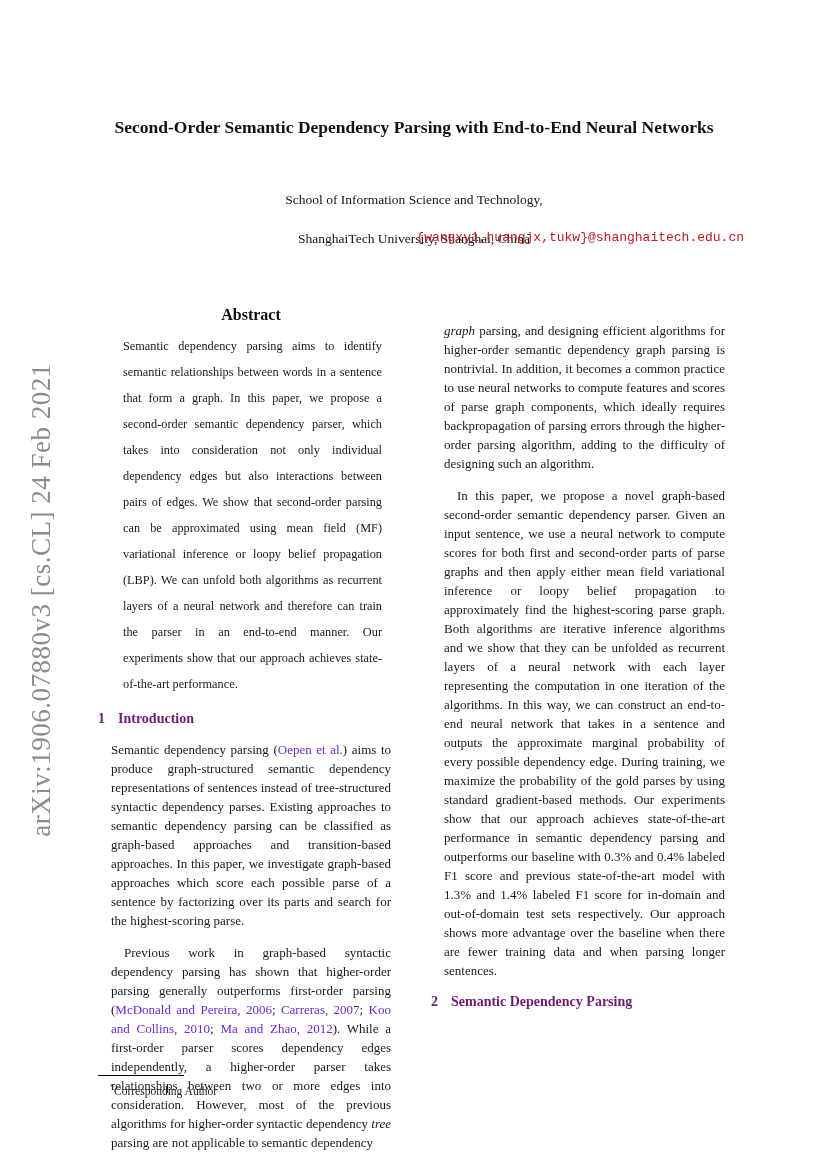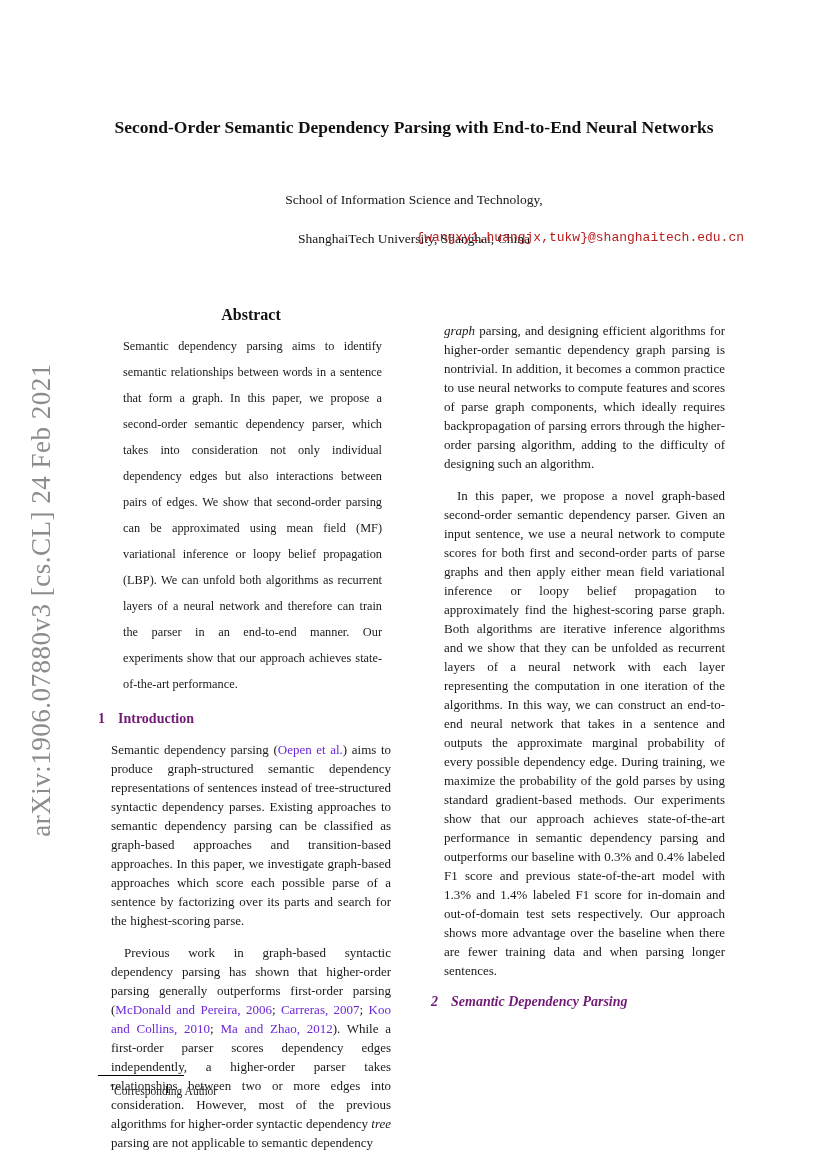--- a/index.html
+++ b/index.html
@@ -72,21 +72,21 @@
     <p class="body"><span>Semantic dependency parsing (</span><span class="cite">Oepen et al.</span><span>) aims to produce graph-structured semantic dependency representations of sentences instead of tree-structured syntactic dependency parses. Existing approaches to semantic dependency parsing can be classified as graph-based approaches and transition-based approaches. In this paper, we investigate graph-based approaches which score each possible parse of a sentence by factorizing over its parts and search for the highest-scoring parse.</span></p>
 
     <p class="body indent"><span>Previous work in graph-based syntactic dependency parsing has shown that higher-order parsing generally outperforms first-order parsing (</span><span class="cite">McDonald and Pereira, 2006</span><span>; </span><span class="cite">Carreras, 2007</span><span>; </span><span class="cite">Koo and Collins, 2010</span><span>; </span><span class="cite">Ma and Zhao, 2012</span><span>). While a first-order parser scores dependency edges independently, a higher-order parser takes relationships between two or more edges into consideration. However, most of the previous algorithms for higher-order syntactic dependency </span><span class="it">tree</span><span> parsing are not applicable to semantic dependency</span></p>
   </div>
 
   <div class="col-right">
     <p class="body"><span class="it">graph</span><span> parsing, and designing efficient algorithms for higher-order semantic dependency graph parsing is nontrivial. In addition, it becomes a common practice to use neural networks to compute features and scores of parse graph components, which ideally requires backpropagation of parsing errors through the higher-order parsing algorithm, adding to the difficulty of designing such an algorithm.</span></p>
 
     <p class="body indent">In this paper, we propose a novel graph-based second-order semantic dependency parser. Given an input sentence, we use a neural network to compute scores for both first and second-order parts of parse graphs and then apply either mean field variational inference or loopy belief propagation to approximately find the highest-scoring parse graph. Both algorithms are iterative inference algorithms and we show that they can be unfolded as recurrent layers of a neural network with each layer representing the computation in one iteration of the algorithms. In this way, we can construct an end-to-end neural network that takes in a sentence and outputs the approximate marginal probability of every possible dependency edge. During training, we maximize the probability of the gold parses by using standard gradient-based methods. Our experiments show that our approach achieves state-of-the-art performance in semantic dependency parsing and outperforms our baseline with 0.3% and 0.4% labeled F1 score and previous state-of-the-art model with 1.3% and 1.4% labeled F1 score for in-domain and out-of-domain test sets respectively. Our approach shows more advantage over the baseline when there are fewer training data and when parsing longer sentences.</p>
 
-    <div class="section-heading" style="font-style:italic;"><span class="num">2</span><span>Semantic Dependency Parsing</span></div>
+    <div class="section-heading" style=""><span class="num">2</span><span>Semantic Dependency Parsing</span></div>
 
   </div>
 
   <div class="footnote">
     <div class="footnote-rule"></div>
     <div class="footnote-text"><sup>*</sup><span>Corresponding Author</span></div>
   </div>
 
 </div>
 

